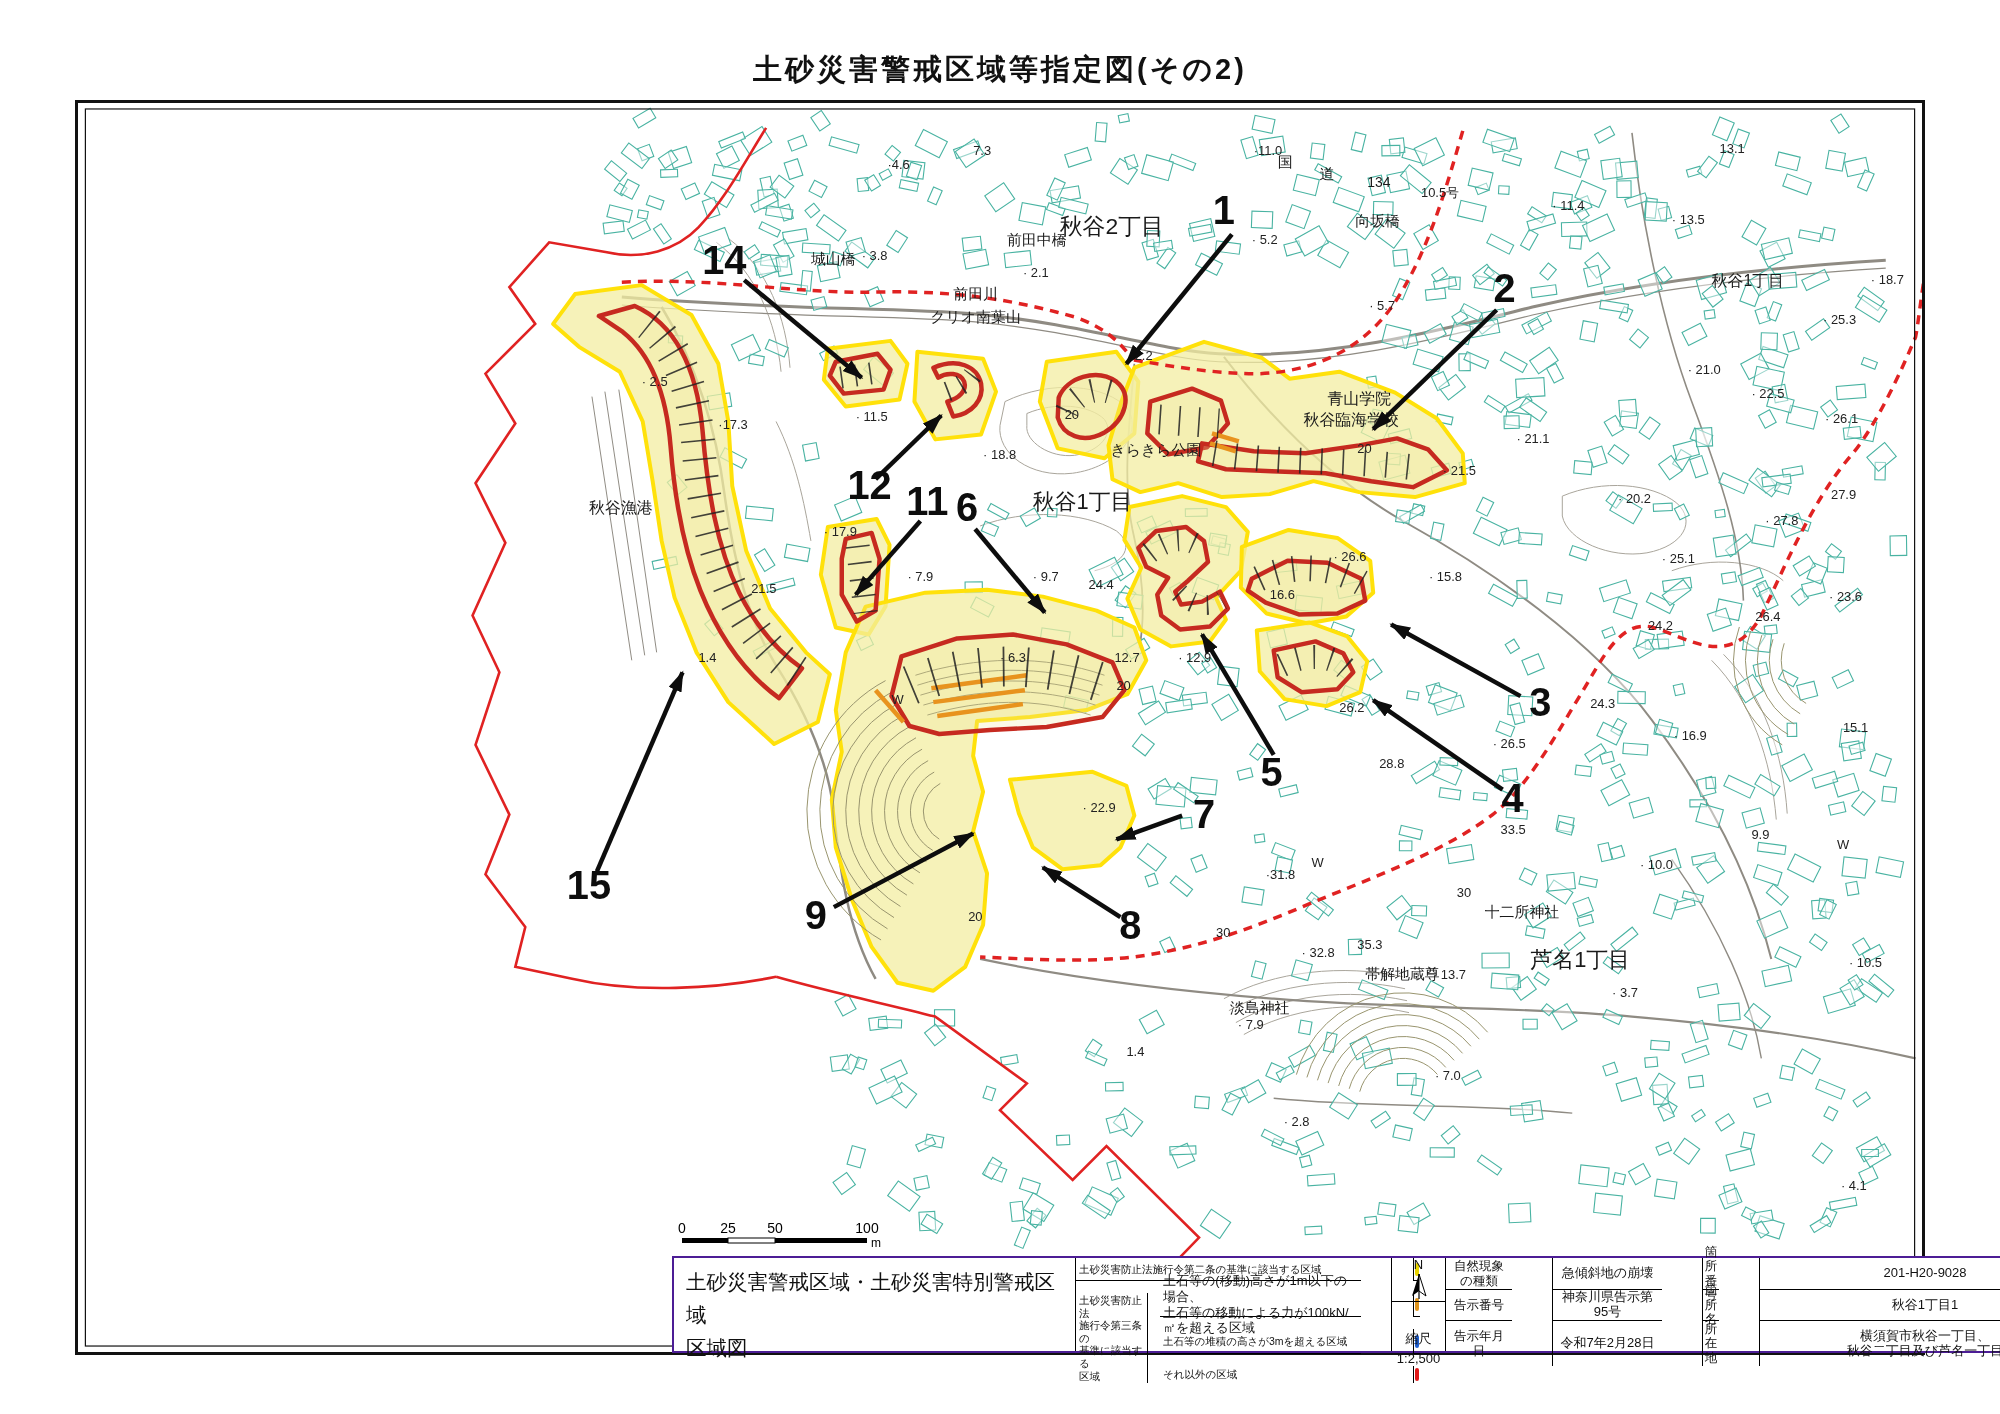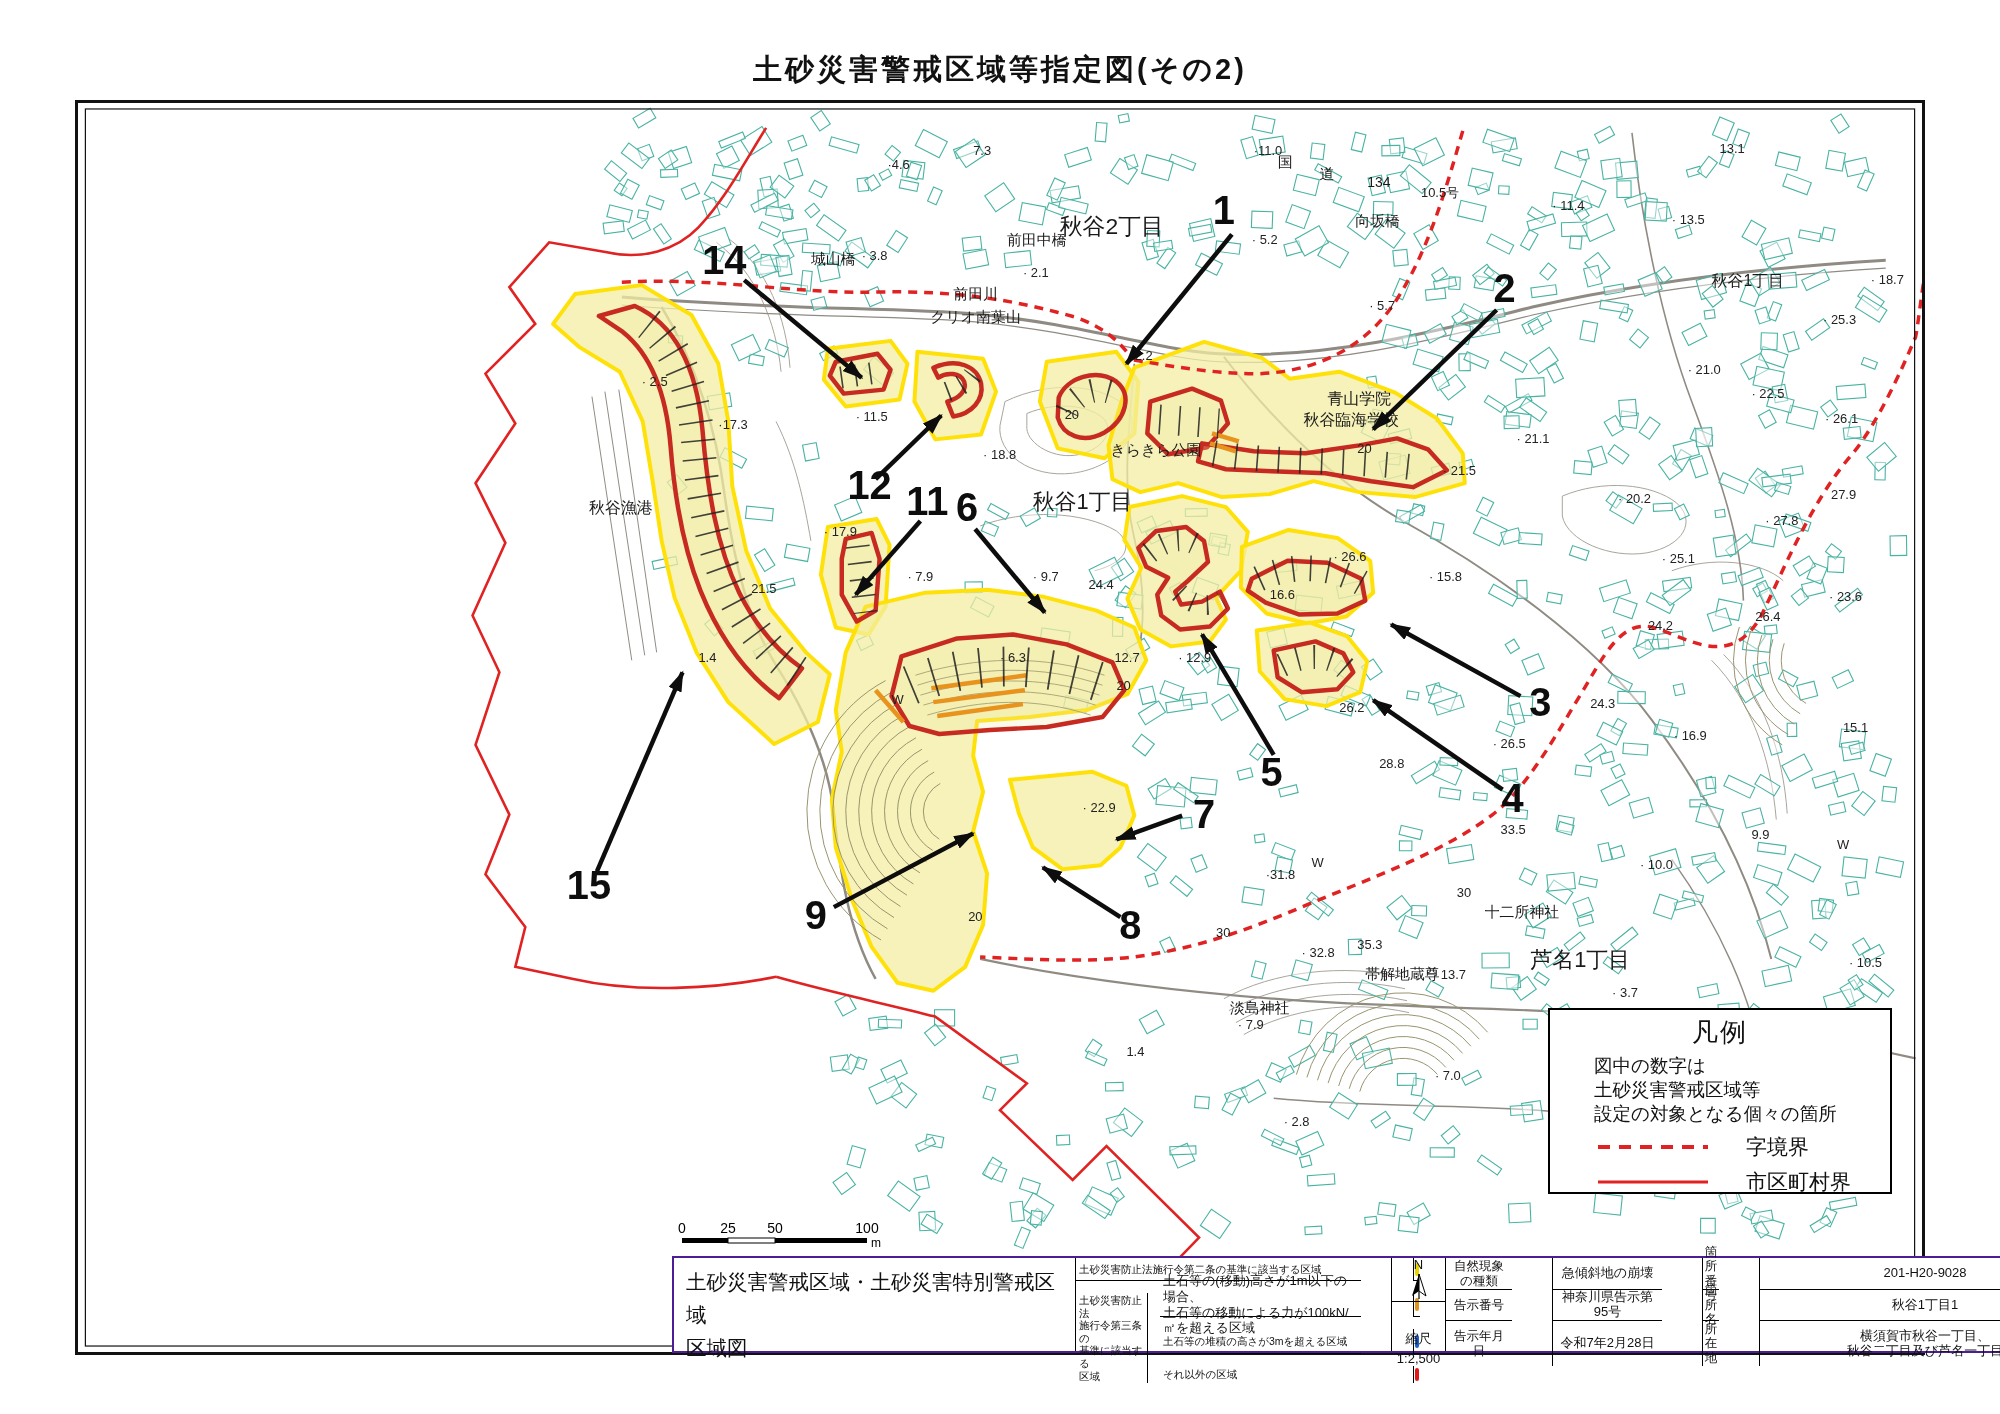--- a/index.html
+++ b/index.html
@@ -957,40 +957,20 @@
       <text x="73" y="13" font-size="14" text-anchor="middle">25</text>
       <text x="120" y="13" font-size="14" text-anchor="middle">50</text>
       <text x="212" y="13" font-size="14" text-anchor="middle">100</text>
       <rect x="27" y="18" width="46" height="5" fill="#000"></rect>
       <rect x="73" y="18" width="47" height="5" fill="#fff" stroke="#000" stroke-width="1"></rect>
       <rect x="120" y="18" width="92" height="5" fill="#000"></rect>
       <text x="216" y="27" font-size="12">m</text>
     </svg>
   </div>
 
-  <div id="legendbox">
-    <div class="lg-title">凡例</div>
-    <div class="lg-notes">
-      <div>図中の数字は</div>
-      <div>土砂災害警戒区域等</div>
-      <div>設定の対象となる個々の箇所</div>
-    </div>
-    <div class="lg-row">
-      <svg class="lg-sample" viewBox="0 0 118 10">
-        <line x1="4" y1="5" x2="114" y2="5" stroke="#e02222" stroke-width="4" stroke-dasharray="12 9"></line>
-      </svg>
-      <span class="lg-label">字境界</span>
-    </div>
-    <div class="lg-row">
-      <svg class="lg-sample" viewBox="0 0 118 10">
-        <line x1="4" y1="5" x2="114" y2="5" stroke="#e02222" stroke-width="3"></line>
-      </svg>
-      <span class="lg-label">市区町村界</span>
-    </div>
-  </div>
 
   <div id="tbl">
     <div id="tbl-title" class="br">
       <div>
         <div>土砂災害警戒区域・土砂災害特別警戒区域</div>
         <div style="text-align:left">区域図</div>
       </div>
     </div>
 
     <div id="tbl-zones" class="br">

